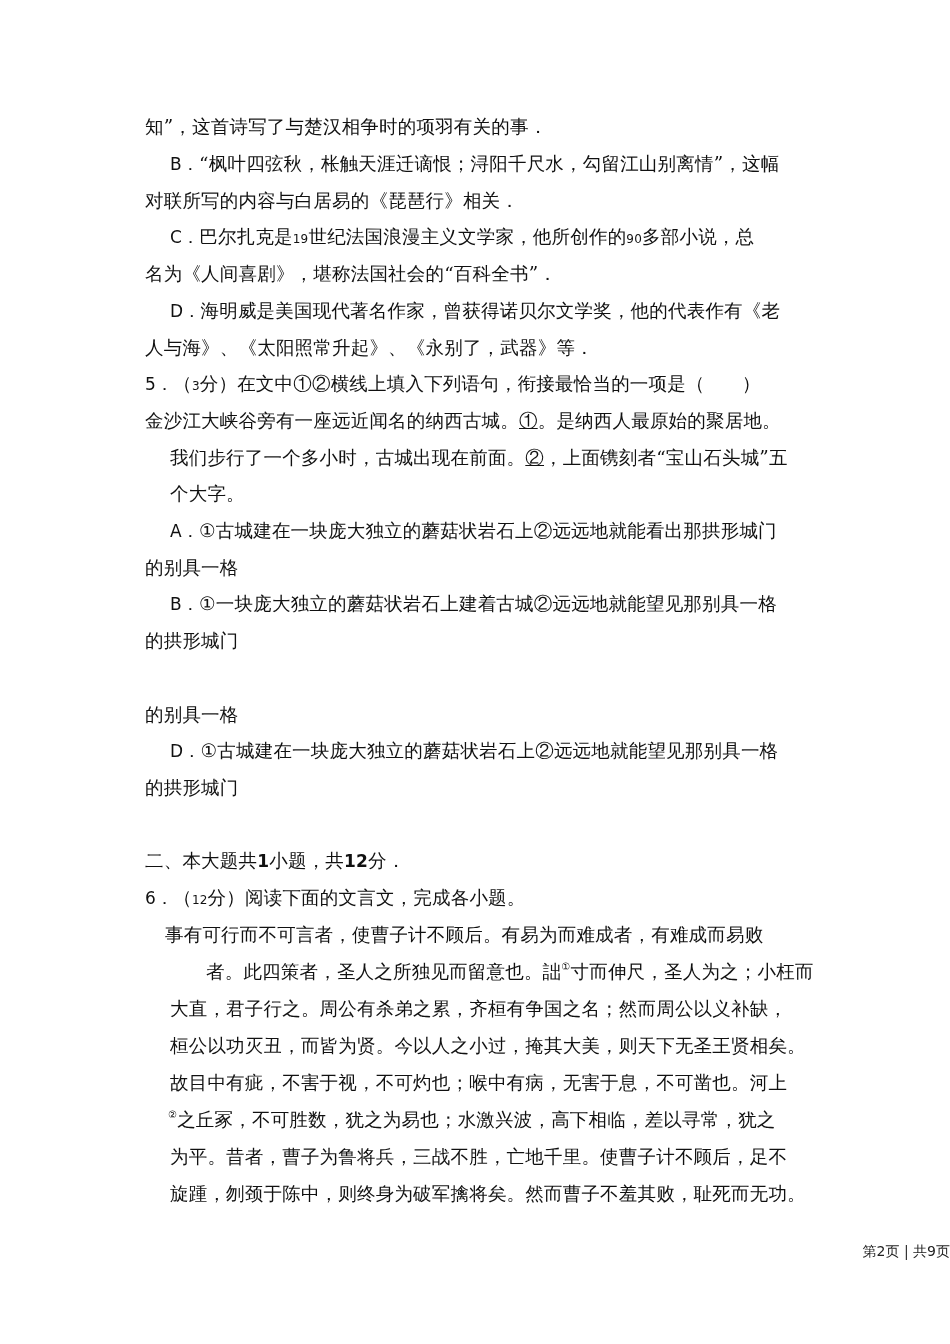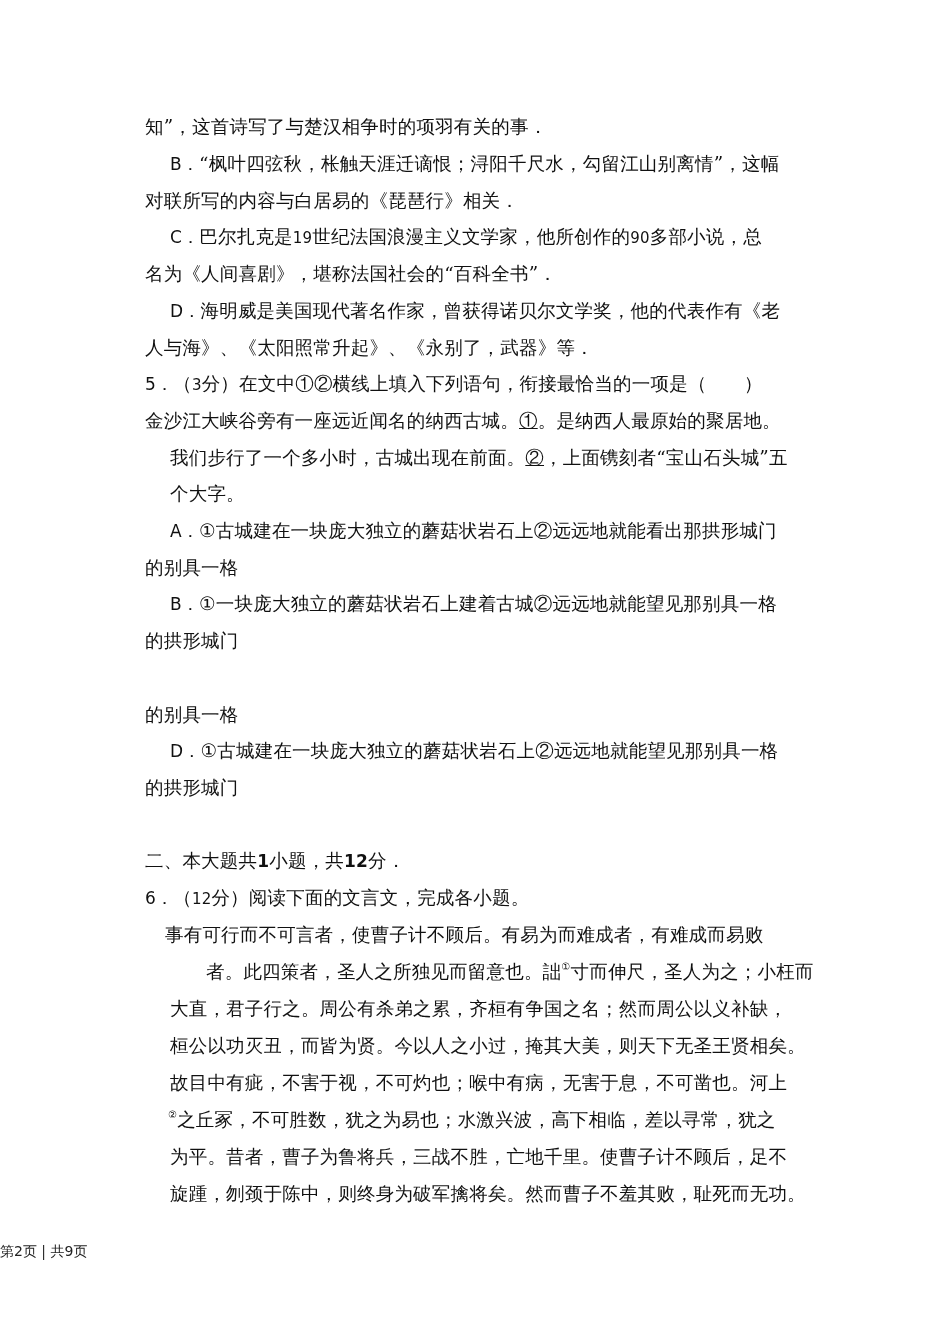--- a/index.html
+++ b/index.html
@@ -27,41 +27,41 @@
       line-height: 26px;
       white-space: nowrap;
       letter-spacing: 0.2px;
     }
     .lbl {
       font-family: "DejaVu Sans", "Liberation Sans", sans-serif;
       font-size: 17px;
     }
     .num {
       font-family: "DejaVu Sans", "Liberation Sans", sans-serif;
-      font-size: 15px;
+      font-size: 12px;
     }
     .bold {
       font-family: "DejaVu Sans", "Liberation Sans", sans-serif;
       font-weight: bold;
       font-size: 17px;
     }
     .u {
       text-decoration: underline;
     }
     sup {
       font-size: 10px;
       vertical-align: 8px;
       line-height: 0;
     }
     .footer {
       position: absolute;
       left: 0;
       width: 950px;
       top: 1243px;
-      text-align: left;
+      text-align: right;
       font-size: 14px;
       color: #222;
     }
   </style>
 </head>
 <body>
 
 <div class="page">
 
   <div class="line" style="left:145px; top:114px;">

